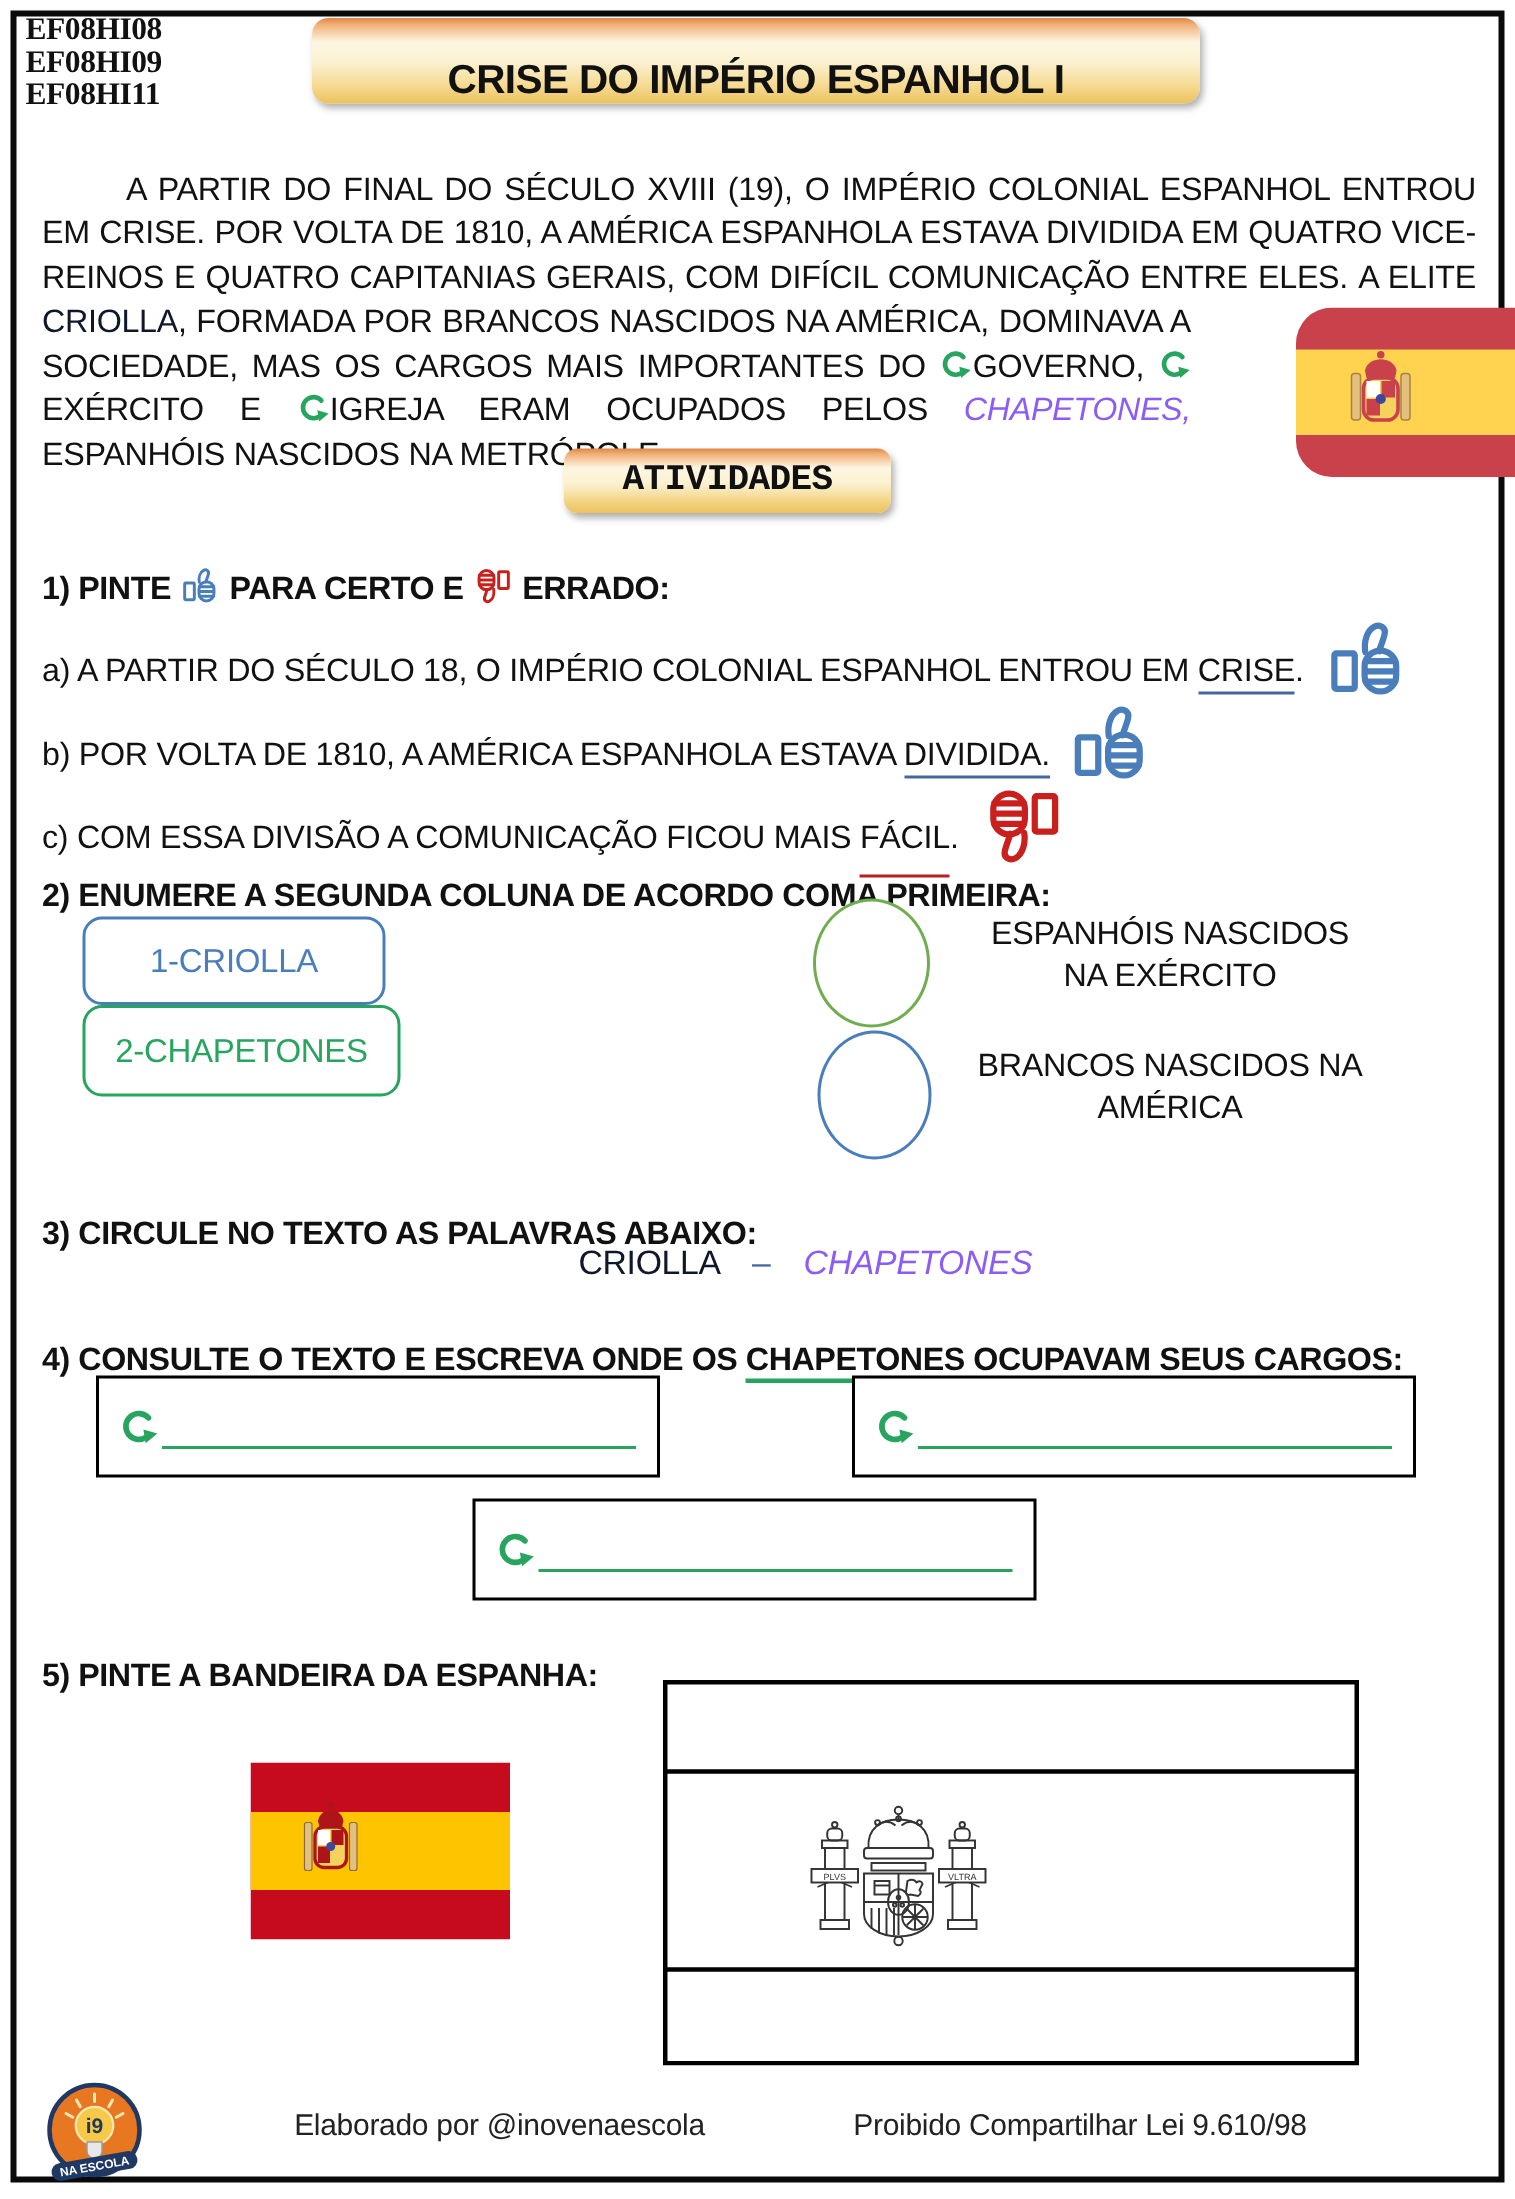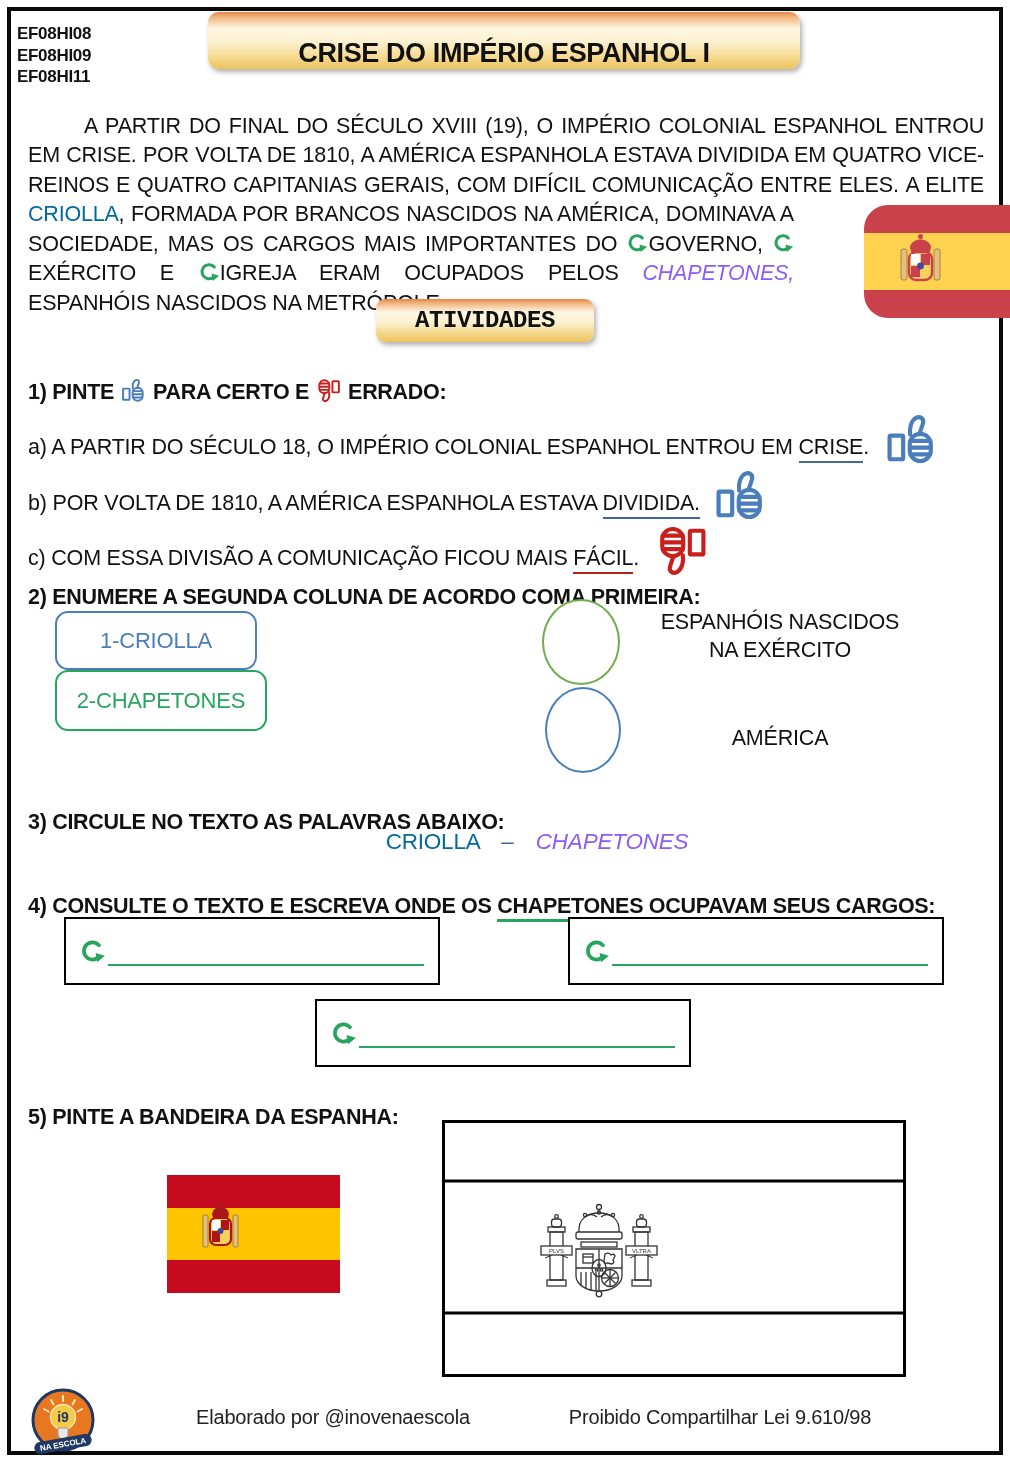--- a/index.html
+++ b/index.html
@@ -1,44 +1,44 @@
 <!DOCTYPE html>
 <html><head>
 <meta charset="utf-8">
 <style>
   html,body{margin:0;padding:0;background:#ffffff;}
   body{width:1010px;height:1466px;position:relative;font-family:"Liberation Sans",sans-serif;color:#111;overflow:hidden;}
   .frame{position:absolute;left:7px;top:7px;width:988px;height:1440px;border:4px solid #0a0a0a;}
 
   
-  .codes{position:absolute;left:17px;top:23px;font-size:17px;font-weight:bold;line-height:21.5px;letter-spacing:-0.3px;}
+  .codes{position:absolute;left:17px;top:9px;font-size:21px;font-weight:bold;line-height:21.5px;letter-spacing:-0.3px;font-family:Liberation Serif, serif;}
   .title-banner{position:absolute;left:208px;top:12px;width:592px;height:57px;border-radius:11px;
     background:linear-gradient(180deg,#dd8747 0%,#f2b078 8%,#fdf6e2 28%,#fbf1d0 52%,#f5d98f 80%,#ecc25c 100%);
     box-shadow:2px 3px 5px rgba(110,110,110,.55);display:flex;align-items:flex-end;justify-content:center;}
   .title-banner span{font-size:27px;font-weight:bold;letter-spacing:-0.4px;}
 
   
   .intro{position:absolute;left:28px;top:90px;width:956px;font-size:21.5px;line-height:29.5px;
     text-align:justify;text-indent:56px;letter-spacing:-0.2px;}
   .flag-float{float:right;width:176px;height:113px;margin:5px 0 6px 14px;}
-  .blue{color:#0369a1;}
+  .blue{color:#0f172a;}
   .green{color:#8b5cf6;font-style:italic;}
   .garrow{width:22px;height:22px;vertical-align:-4px;color:#27A55F;}
 
   
   .activities-banner{position:absolute;left:376px;top:299px;width:218px;height:43px;border-radius:9px;
     background:linear-gradient(180deg,#dd8747 0%,#f2b078 9%,#fdf6e2 30%,#fbf1d0 55%,#f3d484 82%,#ecc25c 100%);
     box-shadow:2px 3px 5px rgba(110,110,110,.55);display:flex;align-items:center;justify-content:center;}
   .activities-banner span{font-size:24px;font-weight:bold;letter-spacing:-0.4px;font-family:Liberation Mono, monospace;}
   .h{position:absolute;left:28px;font-size:21.5px;font-weight:bold;letter-spacing:-0.3px;white-space:nowrap;margin-top:21px;}
 
   
   .act1-item{position:absolute;left:28px;font-size:21.5px;letter-spacing:-0.2px;white-space:nowrap;}
   .u-blue{display:inline-block;border-bottom:2.5px solid #44689D;padding-bottom:1px;}
-  .u-red{display:inline-block;border-bottom:2.5px solid #B22222;padding-bottom:1px;}
+  .u-red{display:inline-block;border-bottom:2.5px solid #B22222;padding-bottom:12px;}
   .thumb{display:inline-block;position:relative;}
   .thumb svg{display:block;}
   .thumb.small{width:27px;height:27px;top:5px;margin:0 6px;}
   .thumb.big{width:57px;height:57px;top:14px;}
   .thumb-blue{color:#4A7EBB;}
   .thumb-red{color:#C9201D;}
   .thumb-down svg{transform:rotate(180deg);}
 
   
   .match-box{position:absolute;border-radius:13px;display:flex;align-items:center;justify-content:center;
@@ -156,21 +156,21 @@
 <div class="match-text" style="left:632px;top:609px;width:296px">
   <span>ESPANHÓIS NASCIDOS</span><br>
   <span>NA EXÉRCITO</span>
 </div>
 
 <div class="match-box box-green" style="left:55px;top:670px;width:208px;height:57px">
   <span>2-CHAPETONES</span>
 </div>
 <div class="match-circle circle-blue" style="left:545px;top:687px;width:72px;height:82px"></div>
 <div class="match-text" style="left:628px;top:697px;width:304px">
-  <br>
+  <span>BRANCOS NASCIDOS NA</span><br>
   <span>AMÉRICA</span>
 </div>
 
 <div class="h" style="top:789px">3) CIRCULE NO TEXTO AS PALAVRAS ABAIXO:</div>
 <div class="words-line">
   <span class="blue">CRIOLLA</span>
   <span class="dash">–</span>
   <span class="green">CHAPETONES</span>
 </div>
 

